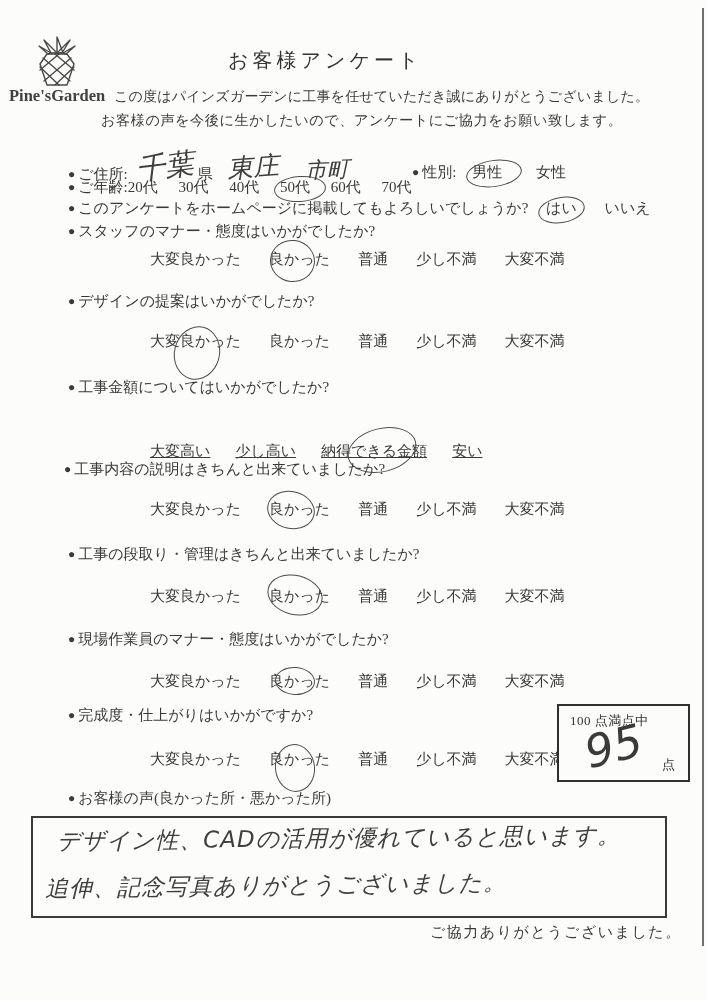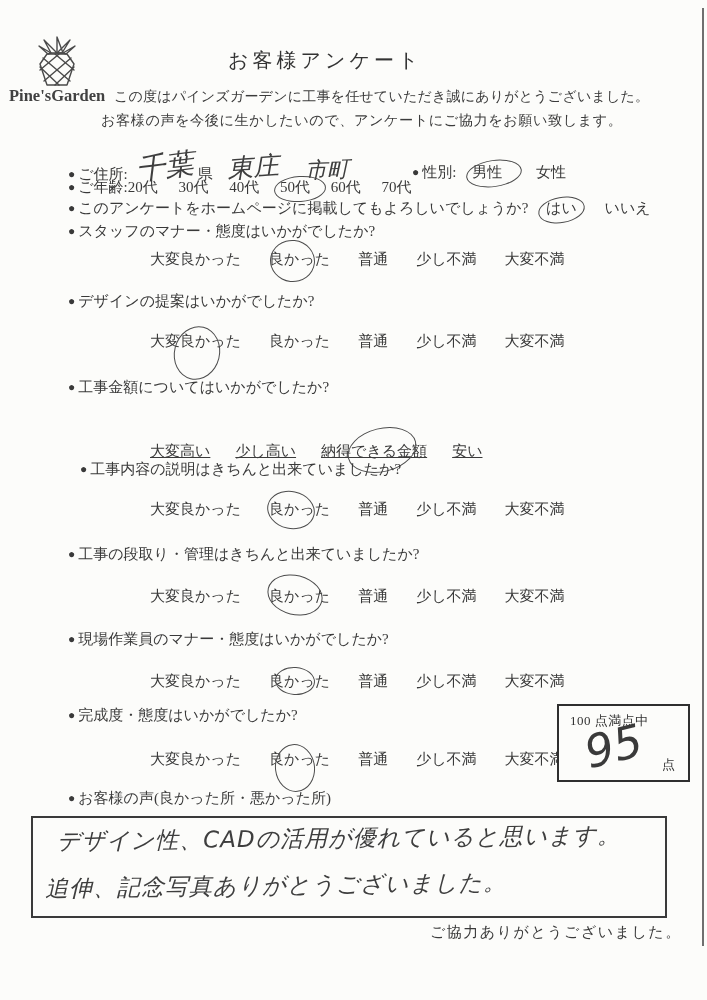--- a/index.html
+++ b/index.html
@@ -139,21 +139,21 @@
   <div class="row" style="left:68px;top:378px;">
     <span class="bullet">●</span><span>工事金額についてはいかがでしたか?</span>
   </div>
   <div class="opts cost" style="top:442px;text-decoration:underline;">
     <span class="opt"><span>大変高い</span></span>
     <span class="opt"><span>少し高い</span></span>
     <span class="opt"><i class="circle c-q2"></i><span>納得できる金額</span></span>
     <span class="opt"><span>安い</span></span>
   </div>
 
-  <div class="row" style="left:80px;top:460px;">
+  <div class="row" style="left:64px;top:460px;">
     <span class="bullet">●</span><span>工事内容の説明はきちんと出来ていましたか?</span>
   </div>
   <div class="opts" style="top:500px;">
     <span class="opt"><span>大変良かった</span></span>
     <span class="opt"><i class="circle c-q3"></i><span>良かった</span></span>
     <span class="opt"><span>普通</span></span>
     <span class="opt"><span>少し不満</span></span>
     <span class="opt"><span>大変不満</span></span>
   </div>
 
@@ -173,21 +173,21 @@
   </div>
   <div class="opts" style="top:672px;">
     <span class="opt"><span>大変良かった</span></span>
     <span class="opt"><i class="circle c-q5"></i><span>良かった</span></span>
     <span class="opt"><span>普通</span></span>
     <span class="opt"><span>少し不満</span></span>
     <span class="opt"><span>大変不満</span></span>
   </div>
 
   <div class="row" style="left:68px;top:706px;">
-    <span class="bullet">●</span><span>完成度・態度はいかがでしたか?</span>
+    <span class="bullet">●</span><span>完成度・仕上がりはいかがですか?</span>
   </div>
   <div class="opts" style="top:750px;">
     <span class="opt"><span>大変良かった</span></span>
     <span class="opt"><i class="circle c-q6"></i><span>良かった</span></span>
     <span class="opt"><span>普通</span></span>
     <span class="opt"><span>少し不満</span></span>
     <span class="opt"><span>大変不満</span></span>
   </div>
 
   <div class="score-box">

